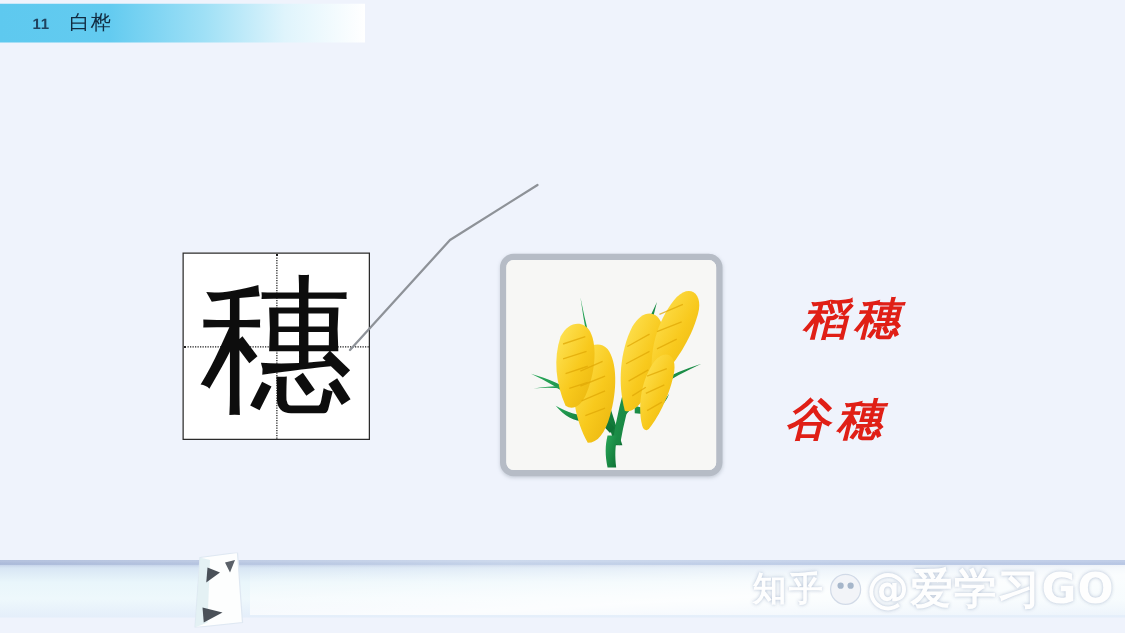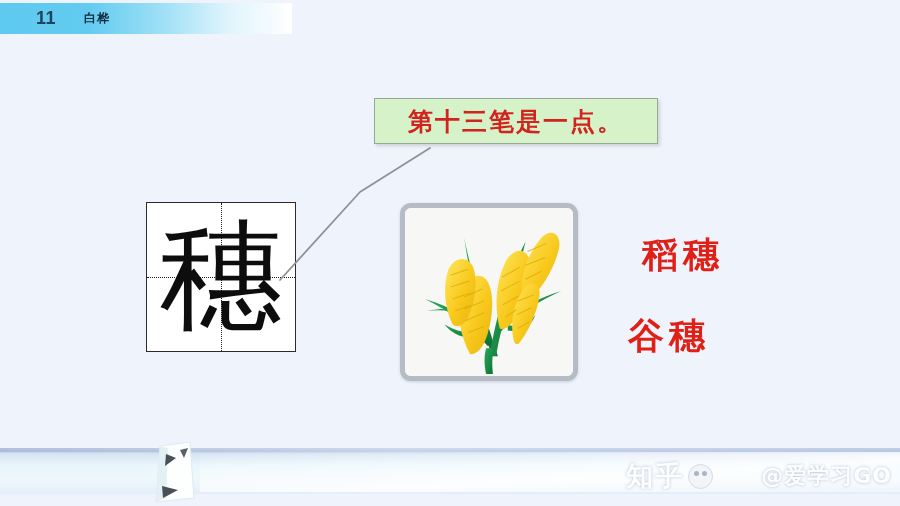--- a/index.html
+++ b/index.html
@@ -38,31 +38,31 @@
   #header-bar .hdr-inner {
     position: absolute;
     left: 0;
     top: 0;
     width: 100%;
     height: 100%;
     display: flex;
     align-items: center;
   }
   #lesson-number {
-    margin-left: 36px;
-    font-size: 18px;
+    margin-left: 26px;
+    font-size: 12px;
     color: #20435f;
     font-weight: 700;
     letter-spacing: 0.5px;
   }
   #lesson-title {
-    margin-left: 28px;
-    font-size: 12px;
+    margin-left: 16px;
+    font-size: 16px;
     color: #112b40;
-    font-weight: 700;
+    font-weight: 400;
     letter-spacing: 1px;
   }
 
   
   #pinyin {
     position: absolute;
     left: 146px;
     top: 126px;
     width: 152px;
     text-align: center;
@@ -175,20 +175,21 @@
 
   
   .word {
     position: absolute;
     font-family: "DejaVu Sans", "Liberation Serif", serif;
     font-size: 36px;
     font-weight: 700;
     color: #e01f16;
     letter-spacing: 5px;
     white-space: nowrap;
+    font-style: italic;
   }
   #word-1 { left: 642px; top: 231px; }
   #word-2 { left: 628px; top: 312px; }
 
   
   #ribbon {
     position: absolute;
     left: 0;
     bottom: 0;
     width: 900px;
@@ -263,27 +264,26 @@
   #wm-avatar::before {
     content: "";
     position: absolute;
     left: 5px; top: 6px;
     width: 5px; height: 5px;
     border-radius: 50%;
     background: #9fb0c6;
     box-shadow: 8px 0 0 #9fb0c6;
   }
   #wm-handle {
-    font-size: 22px;
+    font-size: 34px;
     font-weight: 700;
     color: #ffffff;
     text-shadow: 0 0 3px rgba(160,175,200,.9);
     letter-spacing: 1px;
     font-family: "DejaVu Sans", sans-serif;
-    margin-left: 44px;
   }
 </style>
 </head>
 <body>
 
 <div id="slide">
 
   <div id="header-bar">
     <div class="hdr-inner">
       <span id="lesson-number">11</span>
@@ -295,23 +295,20 @@
   <div id="char-box">
     <div class="grid-v"></div>
     <div class="grid-h"></div>
     <div id="char-glyph">穗</div>
   </div>
 
   <svg id="pointer-line" viewBox="0 0 190 170">
     <polyline points="20,150 100,62 170,18" fill="none" stroke="#8e9298" stroke-width="1.8" stroke-linejoin="round" stroke-linecap="round"></polyline>
   </svg>
 
-  <div id="callout">
-    <span id="callout-text">第十三笔是一点。</span>
-  </div>
 
   <div id="picture-frame">
     <svg id="wheat-svg" viewBox="0 0 170 170">
       <defs>
         <linearGradient id="gGrain" x1="0" y1="0" x2="1" y2="1">
           <stop offset="0%" stop-color="#ffe75e"></stop>
           <stop offset="55%" stop-color="#f8c91d"></stop>
           <stop offset="100%" stop-color="#e8b30c"></stop>
         </linearGradient>
         <linearGradient id="gLeaf" x1="0" y1="0" x2="1" y2="1">

